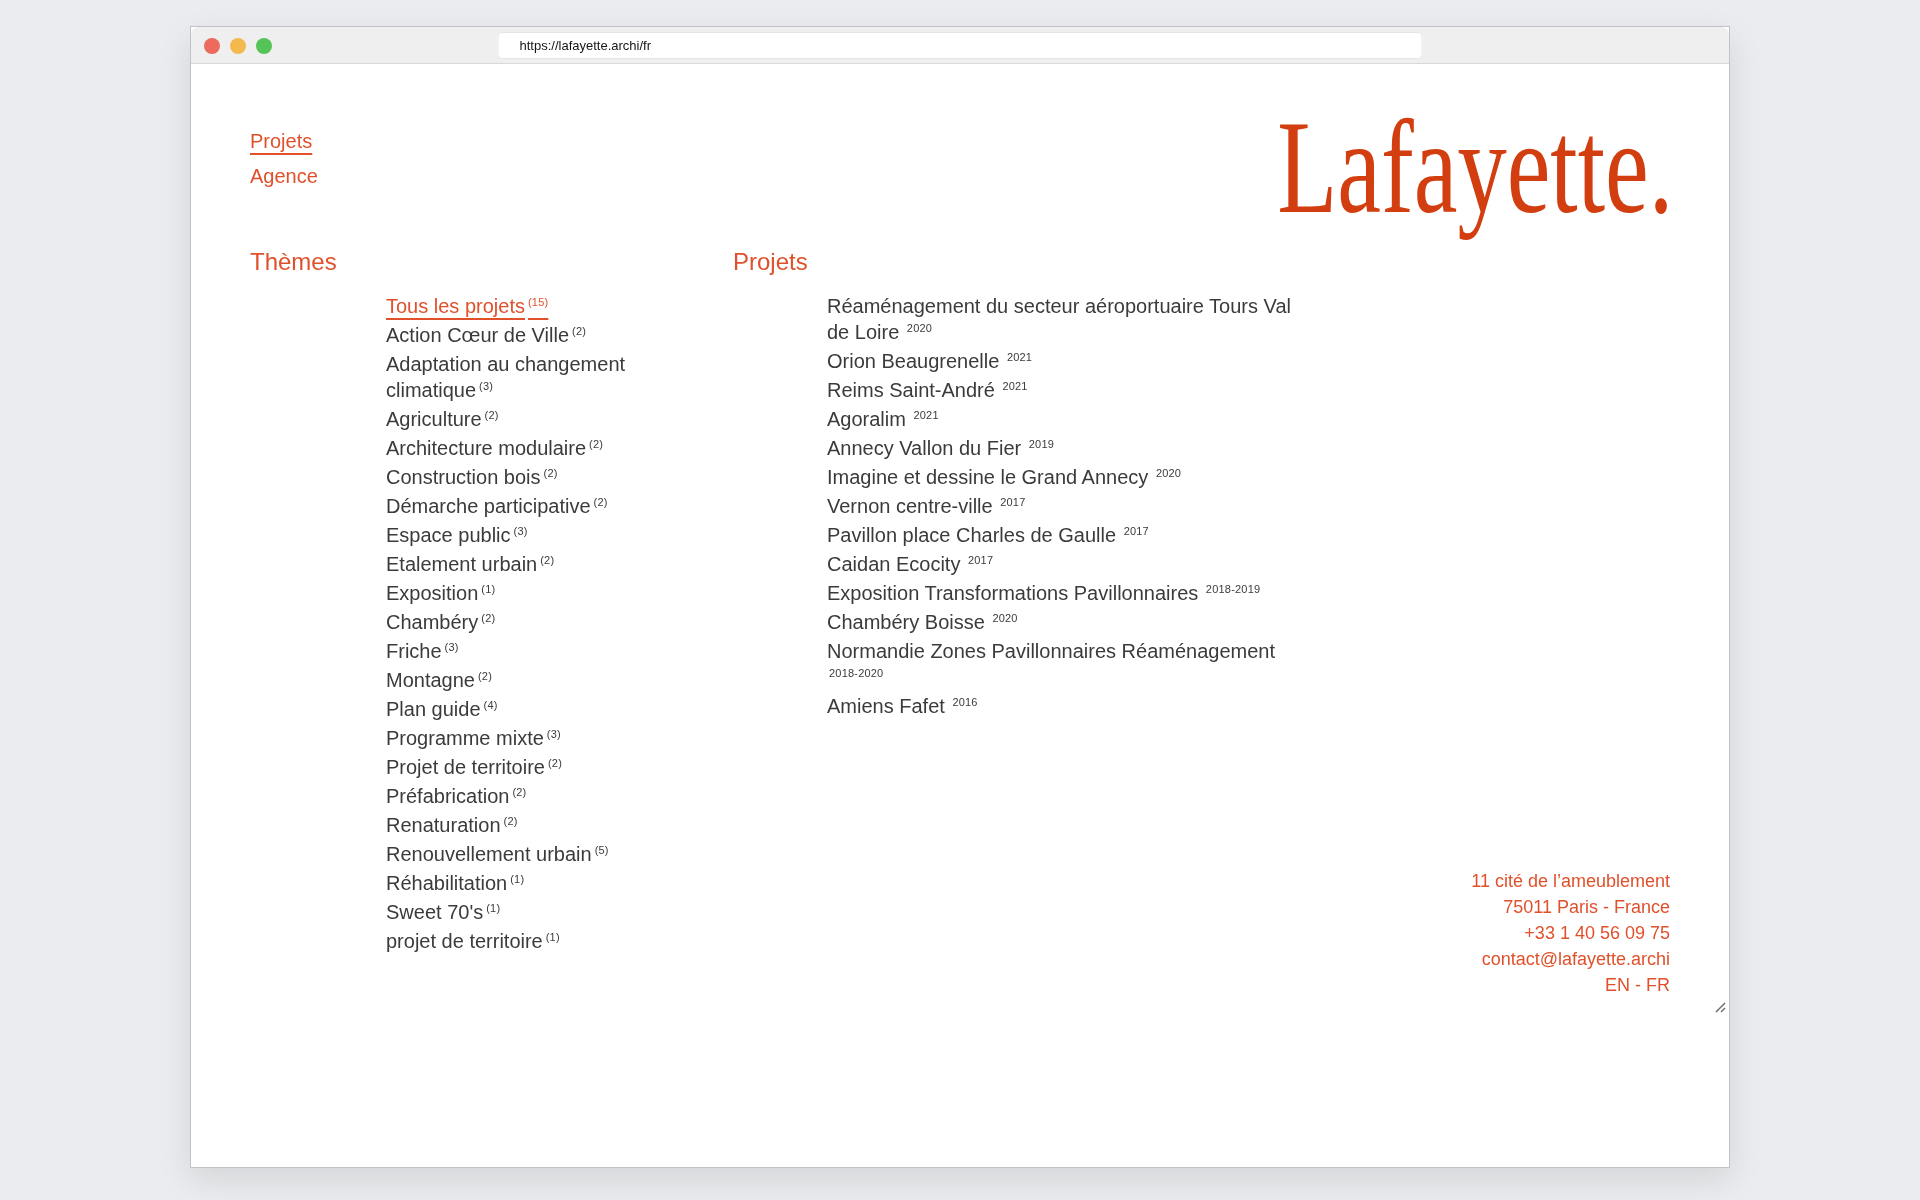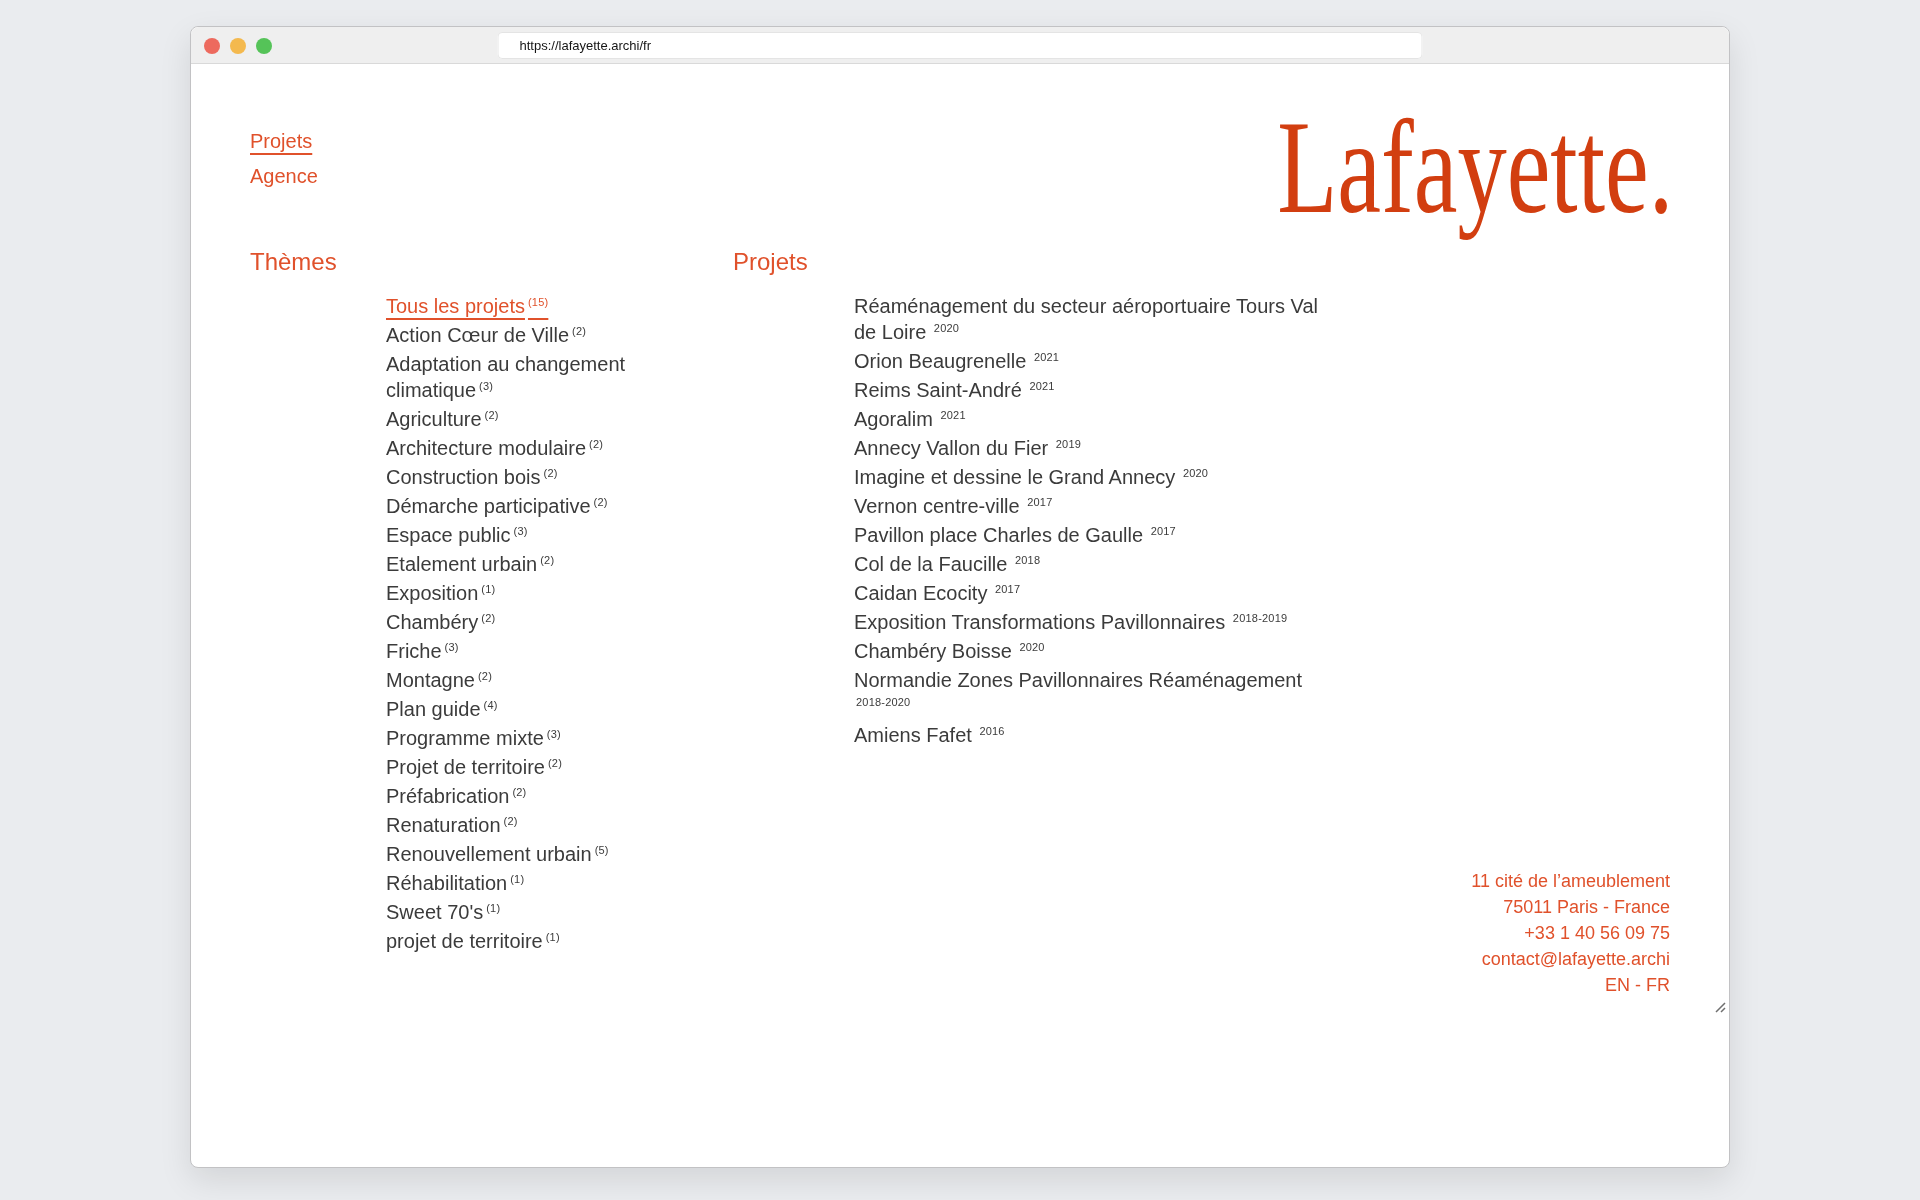--- a/index.html
+++ b/index.html
@@ -5,21 +5,21 @@
   * { margin:0; padding:0; box-sizing:border-box; }
   html,body { width:1920px; height:1200px; }
   body {
     background:#eaecef;
     font-family:"Liberation Sans","DejaVu Sans",sans-serif;
     position:relative;
     overflow:hidden;
   }
   .window {
     position:absolute; left:190px; top:26px; width:1540px; height:1142px;
-    background:#fff; border:1px solid #c2c2c4; border-radius:8px;
+    background:#fff; border:1px solid #c2c2c4; border-radius:0;
     box-shadow:0 12px 32px rgba(0,0,0,.10);
   }
   .chrome {
     position:relative; height:37px; background:#efefef;
     border-bottom:1px solid #d9d9d9; border-radius:8px 8px 0 0;
   }
   .lights { position:absolute; left:13px; top:11px; display:flex; gap:10px; }
   .light { width:16px; height:16px; border-radius:50%; }
   .urlbar {
     position:absolute; left:50%; transform:translateX(-50%); top:5px;
@@ -41,21 +41,21 @@
     transform:scaleX(.74); transform-origin:right top;
     white-space:nowrap; cursor:pointer;
   }
 
   .col-label { position:absolute; font-size:24px; line-height:26px; color:var(--accent); }
   .themes-label { left:59px; top:185px; }
   .projects-label { left:542px; top:185px; }
 
   .list { position:absolute; font-size:20px; line-height:26px; color:#3b3b3b; }
   .themes-list { left:195px; top:229px; width:265px; }
-  .projects-list { left:663px; top:229px; width:465px; }
+  .projects-list { left:636px; top:229px; width:465px; }
 
   .theme-item, .project-item { cursor:pointer; }
   .sup { font-size:11px; position:relative; top:-7px; letter-spacing:.2px; }
   .count { margin-left:3px; }
   .year { margin-left:2px; }
   .theme-item.active { color:var(--accent); text-decoration:underline; text-underline-offset:5px; text-decoration-thickness:1.5px; }
 
   .footer {
     position:absolute; right:59px; bottom:22px; text-align:right;
     font-size:18px; line-height:26px; color:var(--accent);
@@ -157,22 +157,20 @@
 
         <div class="project-item" data-interactable="true"><span data-interactable="false">Imagine et dessine le Grand Annecy</span>
           <span class="sup year" data-interactable="false">2020</span></div>
 
         <div class="project-item" data-interactable="true"><span data-interactable="false">Vernon centre-ville</span>
           <span class="sup year" data-interactable="false">2017</span></div>
 
         <div class="project-item" data-interactable="true"><span data-interactable="false">Pavillon place Charles de Gaulle</span>
           <span class="sup year" data-interactable="false">2017</span></div>
 
-        <div class="project-item" data-interactable="true"><span data-interactable="false">Col de la Faucille</span>
-          <span class="sup year" data-interactable="false">2018</span></div>
 
         <div class="project-item" data-interactable="true"><span data-interactable="false">Caidan Ecocity</span>
           <span class="sup year" data-interactable="false">2017</span></div>
 
         <div class="project-item" data-interactable="true"><span data-interactable="false">Exposition Transformations Pavillonnaires</span>
           <span class="sup year" data-interactable="false">2018-2019</span></div>
 
         <div class="project-item" data-interactable="true"><span data-interactable="false">Chambéry Boisse</span>
           <span class="sup year" data-interactable="false">2020</span></div>
 

